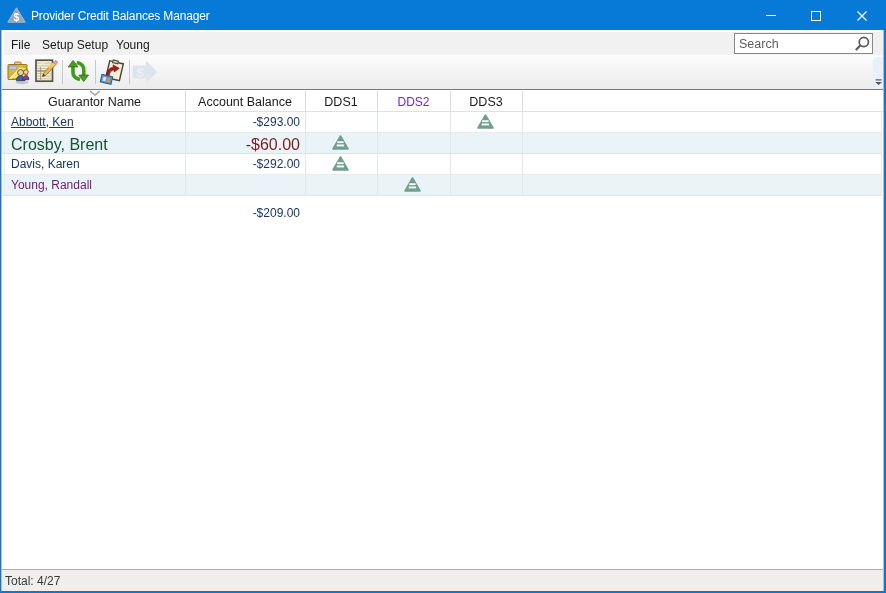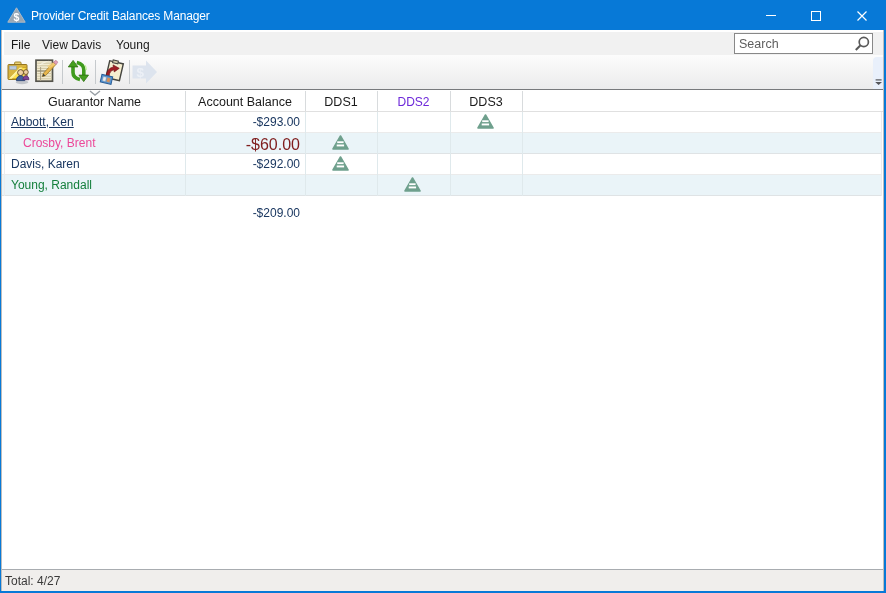--- a/index.html
+++ b/index.html
@@ -26,21 +26,21 @@
 <div class="abs" style="left:0;top:30px;width:1px;height:563px;background:#0779d7;"></div>
 <div class="abs" style="left:1px;top:30px;width:1px;height:561px;background:#bcbcbc;"></div>
 <div class="abs" style="left:884px;top:30px;width:2px;height:563px;background:#0779d7;"></div>
 <div class="abs" style="left:883px;top:30px;width:1px;height:561px;background:#bcbcbc;"></div>
 <div class="abs" style="left:0;top:591px;width:886px;height:2px;background:#0779d7;"></div>
 
 <div class="abs" style="left:2px;top:30px;width:881px;height:2px;background:#ffffff;"></div>
 <div class="abs" style="left:2px;top:32px;width:881px;height:23px;background:#ffffff;"></div>
 <div class="abs" style="left:4px;top:32px;width:879px;height:23px;background:#f1f1f1;"></div>
 <div class="abs" style="left:11px;top:37.5px;font-size:12px;color:#1a1a1a;">File</div>
-<div class="abs" style="left:42px;top:37.5px;font-size:12px;color:#1a1a1a;">View Davis</div>
+<div class="abs" style="left:42px;top:37.5px;font-size:12px;color:#1a1a1a;">Setup Setup</div>
 <div class="abs" style="left:116px;top:37.5px;font-size:12px;color:#1a1a1a;">Young</div>
 
 <div class="abs" style="left:733.5px;top:33px;width:139px;height:20.5px;background:#ffffff;border:1px solid #888888;"></div>
 <div class="abs" style="left:739px;top:36.5px;font-size:12.5px;color:#5e5e5e;">Search</div>
 <svg class="abs" style="left:852px;top:34px;" width="20" height="19" viewBox="0 0 20 19">
   <circle cx="11.8" cy="8" r="4.6" fill="none" stroke="#595959" stroke-width="1.7"></circle>
   <line x1="8.3" y1="11.5" x2="3.8" y2="16" stroke="#595959" stroke-width="2"></line>
 </svg>
 
 <div class="abs" style="left:2px;top:55px;width:881px;height:34px;background:linear-gradient(#fcfcfc,#ebebec);"></div>
@@ -126,23 +126,23 @@
 <div class="abs hdr" style="left:305px;top:95px;width:72px;text-align:center;font-size:12.5px;color:#1a1a1a;">DDS1</div>
 <div class="abs hdr" style="left:377px;top:95px;width:73px;text-align:center;font-size:12px;color:#6d28d9;">DDS2</div>
 <div class="abs hdr" style="left:450px;top:95px;width:72px;text-align:center;font-size:12.5px;color:#1a1a1a;">DDS3</div>
 
 <div class="abs" style="left:2px;top:112px;width:880px;height:21px;background:#ffffff;border-bottom:1px solid #ebebeb;"></div>
 <div class="abs" style="left:2px;top:133px;width:880px;height:21px;background:#eaf4f8;border-bottom:1px solid #dfe3e5;"></div>
 <div class="abs" style="left:2px;top:154px;width:880px;height:21px;background:#ffffff;border-bottom:1px solid #ebebeb;"></div>
 <div class="abs" style="left:2px;top:175px;width:880px;height:21px;background:#eaf4f8;border-bottom:1px solid #dfe3e5;"></div>
 
 <div class="abs" style="left:11px;top:114.5px;font-size:12px;color:#1a3760;text-decoration:underline;">Abbott, Ken</div>
-<div class="abs" style="left:23px;top:135.5px;font-size:12px;color:#ec4899;">Crosby, Brent</div>
+<div class="abs" style="left:11px;top:135.5px;font-size:16px;color:#14532d;">Crosby, Brent</div>
 <div class="abs" style="left:11px;top:156.5px;font-size:12px;color:#1a3760;">Davis, Karen</div>
-<div class="abs" style="left:11px;top:177.5px;font-size:12px;color:#15803d;">Young, Randall</div>
+<div class="abs" style="left:11px;top:177.5px;font-size:12px;color:#701a75;">Young, Randall</div>
 <div class="abs" style="left:185px;top:114.5px;width:115px;text-align:right;font-size:12px;color:#1a3760;">-$293.00</div>
 <div class="abs" style="left:185px;top:135.5px;width:115px;text-align:right;font-size:16px;color:#7f1d1d;">-$60.00</div>
 <div class="abs" style="left:185px;top:156.5px;width:115px;text-align:right;font-size:12px;color:#1a3760;">-$292.00</div>
 <div class="abs" style="left:185px;top:177.5px;width:115px;text-align:right;font-size:12px;color:#1a3760;margin-top:28px;">-$209.00</div>
 
 <div class="abs" style="left:185px;top:91px;width:1px;height:20px;background:#d8dbdd;"></div>
 <div class="abs" style="left:185px;top:112px;width:1px;height:84px;background:#dfe9ec;"></div>
 <div class="abs" style="left:305px;top:91px;width:1px;height:20px;background:#d8dbdd;"></div>
 <div class="abs" style="left:305px;top:112px;width:1px;height:84px;background:#dfe9ec;"></div>
 <div class="abs" style="left:377px;top:91px;width:1px;height:20px;background:#d8dbdd;"></div>

